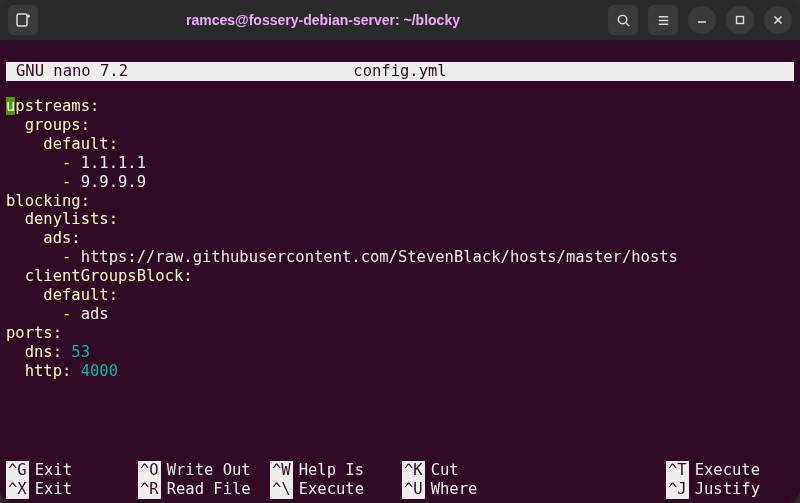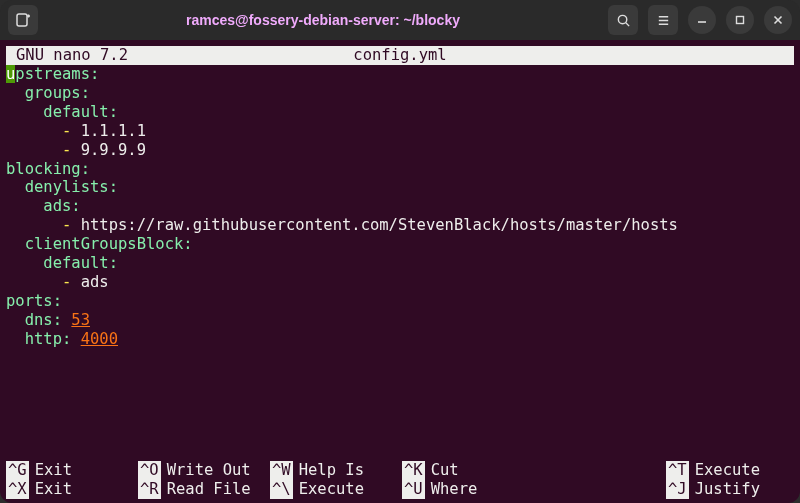--- a/index.html
+++ b/index.html
@@ -70,35 +70,35 @@
       line-height: 1.22;
       color: #eeeeec;
       position: relative;
       display: flex;
       flex-direction: column;
     }
     .nano-header {
       background: #eeeeec;
       color: #300a24;
       display: flex;
-      margin: 0 6px;
+      margin: 16px 6px;
       padding: 0 10px;
       height: 19px;
       align-items: center;
     }
     .nano-header .app-name { flex: 0 0 auto; margin-right: auto; }
     .nano-header .file-name { position: absolute; left: 50%; transform: translateX(-50%); }
     .editor-content {
       flex: 1;
       padding: 0 6px;
       white-space: pre;
       overflow: hidden;
     }
-    .key { color: #86efac; }
-    .val-str { color: #f97316; text-decoration: underline; }
+    .key { color: #fef9c3; }
+    .val-str { color: #14b8a6; }
     .dash { color: #fce94f; }
     .plain { color: #eeeeec; }
     .cursor-bg { background: #4e9a06; color: #ffffff; }
     .nano-footer {
       display: grid;
       grid-template-columns: repeat(6, 1fr);
       grid-template-rows: repeat(2, auto);
       padding: 0 6px 4px 6px;
       column-gap: 4px;
     }

